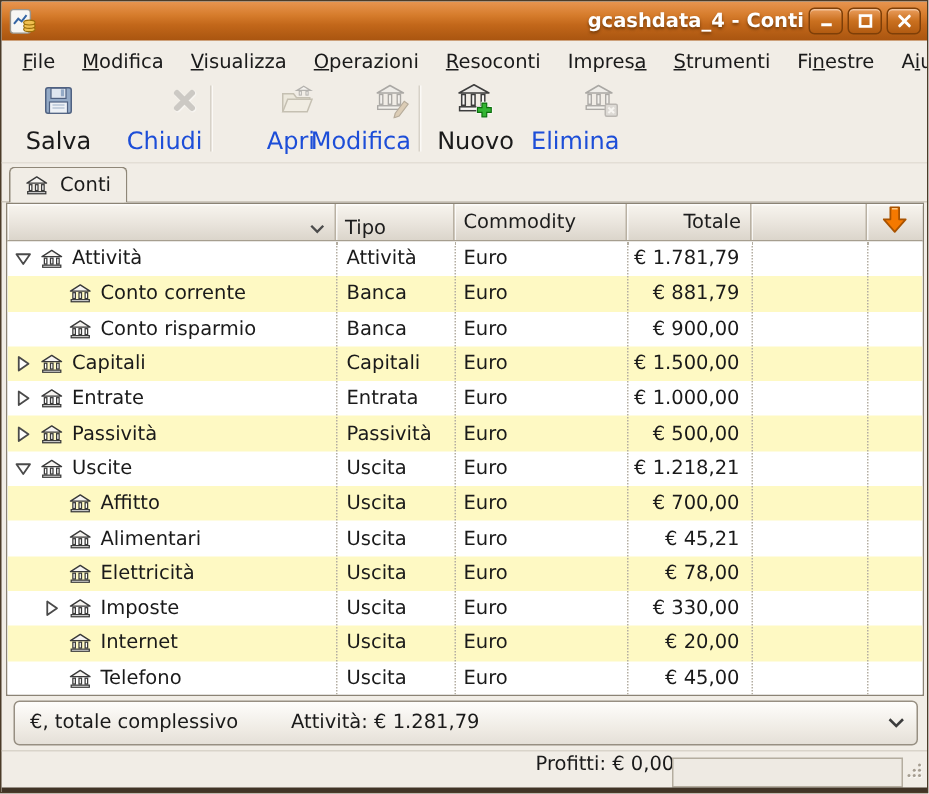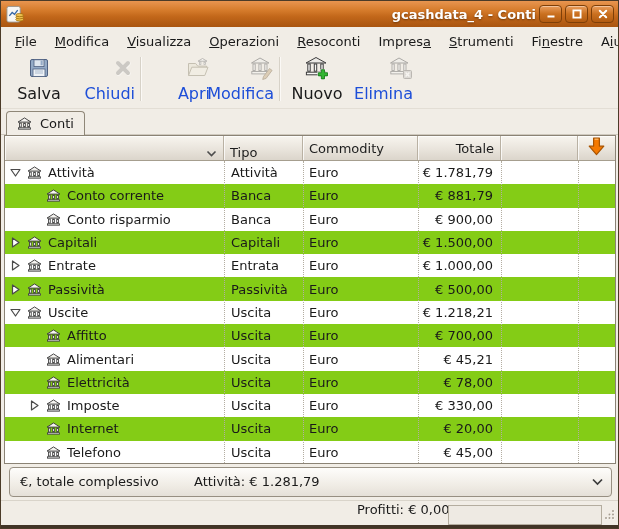--- a/index.html
+++ b/index.html
@@ -46,21 +46,21 @@
     box-shadow:inset 1px 1px 0 rgba(255,255,255,.75);color:#1d1d1d;overflow:hidden;white-space:nowrap;}
   .w-name{width:219px;}
   .w-tipo{width:79px;align-items:flex-end;}
   .w-comm{width:115px;}
   .w-tot{width:83px;justify-content:flex-end;}
   .w-x{width:77px;}
   .w-arrow{flex:1;justify-content:center;border-right:none;}
   .sortchev{position:absolute;right:6px;top:9px;}
   .tv-body{position:absolute;top:25px;left:0;right:0;bottom:0;background:#fff;overflow:hidden;}
   .row{display:flex;height:23.3px;align-items:center;}
-  .row.even{background:#84cc16;}
+  .row.even{background:#fef9c3;}
   .cell{display:flex;align-items:center;height:100%;white-space:nowrap;overflow:hidden;}
   .c-name{width:219px;padding-left:4px;}
   .c-name.lvl1{padding-left:23px;}
   .exp{width:13px;height:13px;margin-right:5px;flex:none;display:flex;align-items:center;justify-content:center;}
   .bankw{width:16px;flex:none;display:flex;align-items:center;margin-right:5px;}
   .c-tipo{width:79px;padding-left:7px;}
   .c-comm{width:115px;padding-left:6px;}
   .c-tot{width:83px;justify-content:flex-end;padding-right:8px;}
   .grid-lines{position:absolute;inset:0;pointer-events:none;}
   .grid-lines i{position:absolute;top:0;bottom:0;width:0;border-left:1px dotted #b3ada1;}

